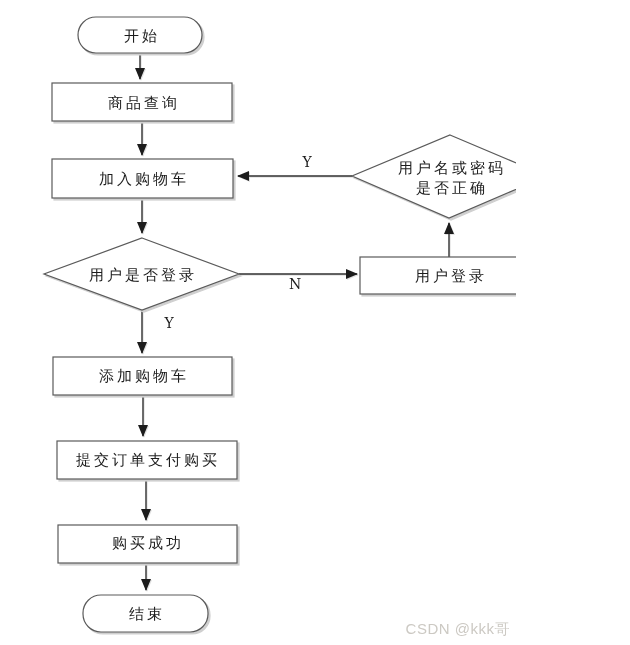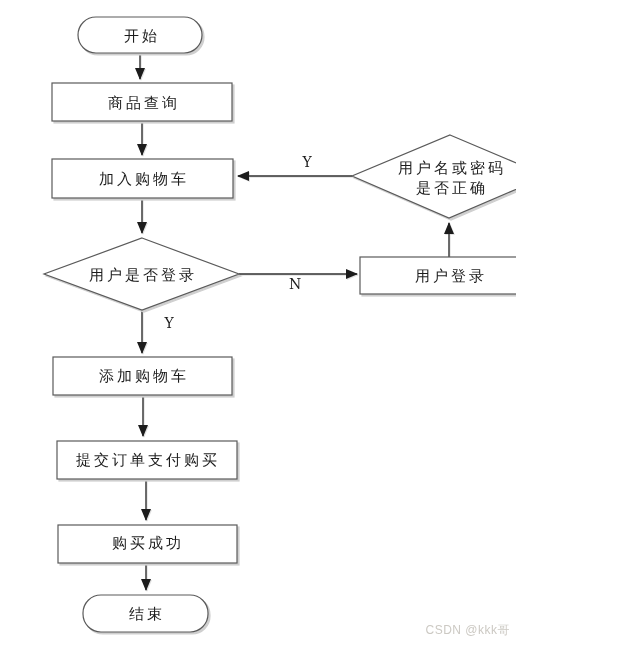--- a/index.html
+++ b/index.html
@@ -39,21 +39,21 @@
     font-family: "DejaVu Serif", "Liberation Serif", serif;
     font-size: 14px;
     fill: #1c1c1c;
     text-anchor: middle;
   }
   .watermark {
     position: absolute;
     right: 6px;
     bottom: 6px;
     font-family: "Liberation Sans", sans-serif;
-    font-size: 12px;
+    font-size: 15px;
     color: #ccc9c3;
     letter-spacing: 0.5px;
     user-select: none;
   }
 </style>
 </head>
 <body>
 
 <div class="canvas">
   <svg width="630" height="645" viewBox="0 0 630 645">

